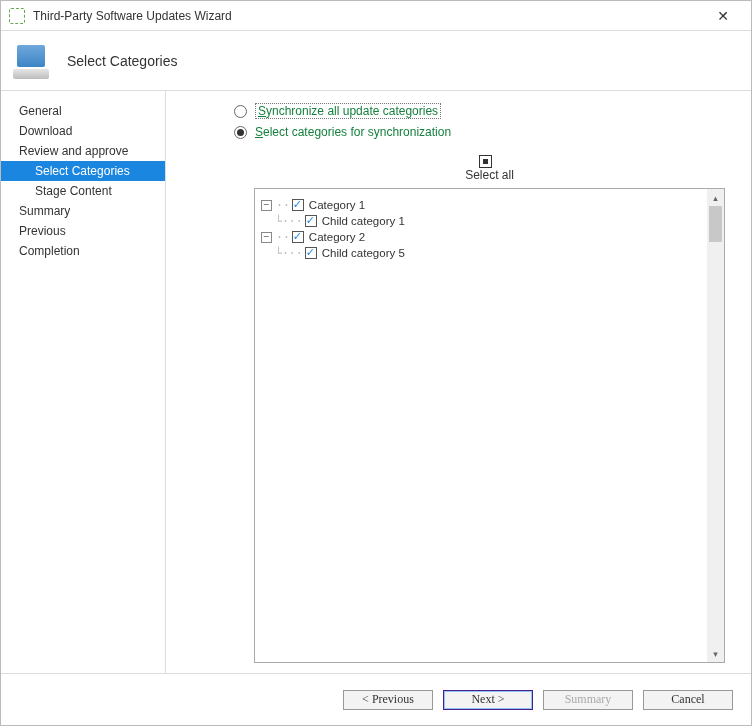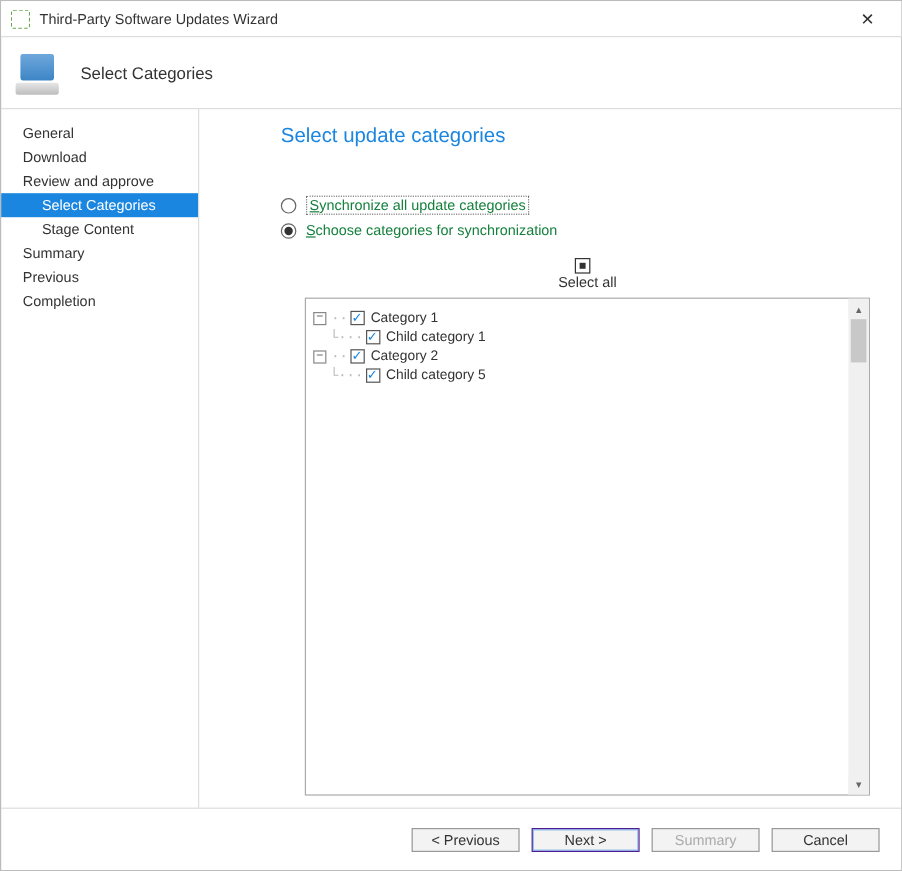--- a/index.html
+++ b/index.html
@@ -244,20 +244,21 @@
     min-width: 90px;
     height: 20px;
     border: 1px solid #999;
     background: #f3f3f3;
     font-size: 12px;
     display: flex;
     align-items: center;
     justify-content: center;
     padding: 0 12px;
     cursor: pointer;
+    font-family: Liberation Serif, serif;
   }
   .btn.default { border: 1px solid #4c1d95; box-shadow: inset 0 0 0 1px #8fc4ef; }
   .btn.disabled { color: #aaa; cursor: default; }
 </style>
 </head>
 <body>
 
 <div class="window">
 
   <div class="titlebar">
@@ -280,33 +281,32 @@
         <div class="item">Download</div>
         <div class="item">Review and approve</div>
         <div class="item sub selected">Select Categories</div>
         <div class="item sub">Stage Content</div>
         <div class="item">Summary</div>
         <div class="item">Previous</div>
         <div class="item">Completion</div>
       </div>
 
     <div class="content">
-      <div class="pagetitle">Select update categories</div>
 
       <div class="radio-row">
         <span class="radio" id="radio1"></span>
         <span class="focusrect">
           <span class="underline-letter">S</span><span>ynchronize all update categories</span>
         </span>
       </div>
 
       <div class="radio-row">
         <span class="radio checked" id="radio2"></span>
         <span>
-          <span class="underline-letter">S</span><span>choose categories for synchronization</span>
+          <span class="underline-letter">S</span><span>elect categories for synchronization</span>
         </span>
       </div>
 
       <div class="selectall-row">
         <span class="tri-check"></span>
         <span>Select all</span>
       </div>
 
       <div class="treebox">
         <div class="tree" id="tree">

